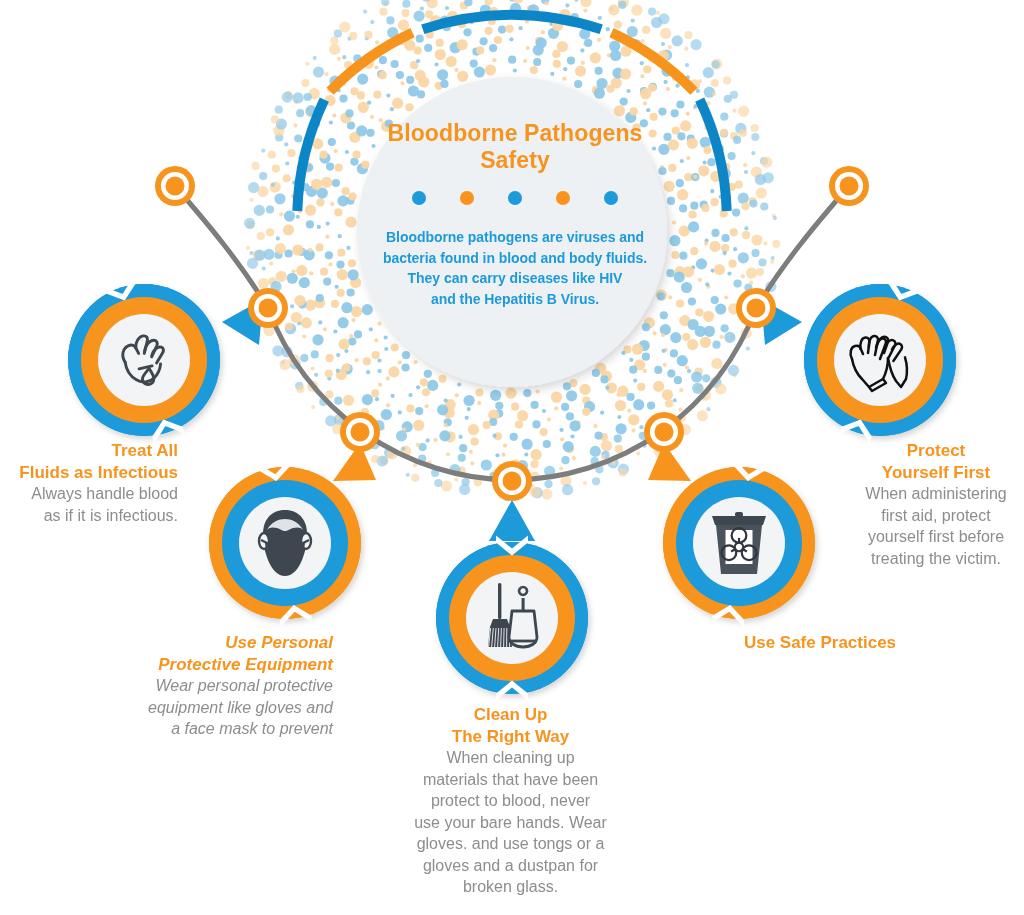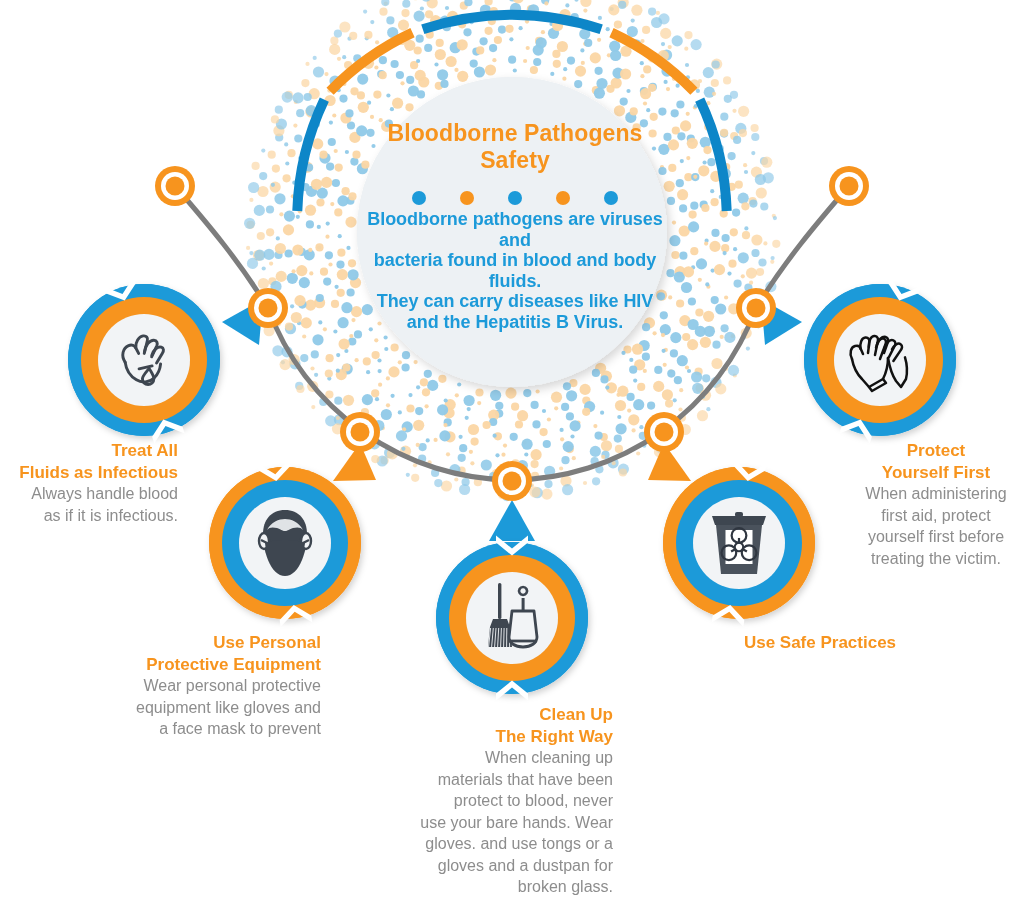--- a/index.html
+++ b/index.html
@@ -11,31 +11,31 @@
   #stage{position:absolute;left:0;top:0;width:1024px;height:915px;padding-left:26px;}
   svg.layer{position:absolute;left:0;top:0;width:1024px;height:915px;overflow:visible;}
   .hub-text{position:absolute;left:355px;top:120px;width:320px;text-align:center;}
   .hub-title{
     color:#F7941E;font-size:23px;font-weight:bold;line-height:27px;
     letter-spacing:.1px;
   }
   .hub-dots{margin-top:17px;display:flex;justify-content:center;gap:34px;}
   .hub-dot{width:14px;height:14px;border-radius:50%;}
   .hub-desc{
-    margin-top:4px;color:#1C9AD9;font-size:18px;font-weight:bold;
+    margin-top:22px;color:#1C9AD9;font-size:14px;font-weight:bold;
     line-height:20.5px;letter-spacing:-.05px;
   }
   .card{position:absolute;}
   .card-heading{color:#F7941E;font-size:17px;font-weight:bold;line-height:21.5px;}
   .card-body{color:#8D8D8D;font-size:16px;line-height:21.5px;}
   .ta-right{text-align:right;}
   .ta-left{text-align:center;}
-  .ta-center{text-align:right;}
+  .ta-center{text-align:center;}
   .c0{left:-22px;top:440px;width:200px;}
-  .c1{left:103px;top:632px;width:218px;}
+  .c1{left:115px;top:632px;width:218px;font-style:italic;}
   .c2{left:408px;top:704px;width:205px;}
   .c3{left:700px;top:632px;width:240px;}
   .c4{left:848px;top:440px;width:176px;}
 </style>
 </head>
 <body>
 
 <div id="stage">
 
   <svg class="layer" viewBox="0 0 1024 915">

